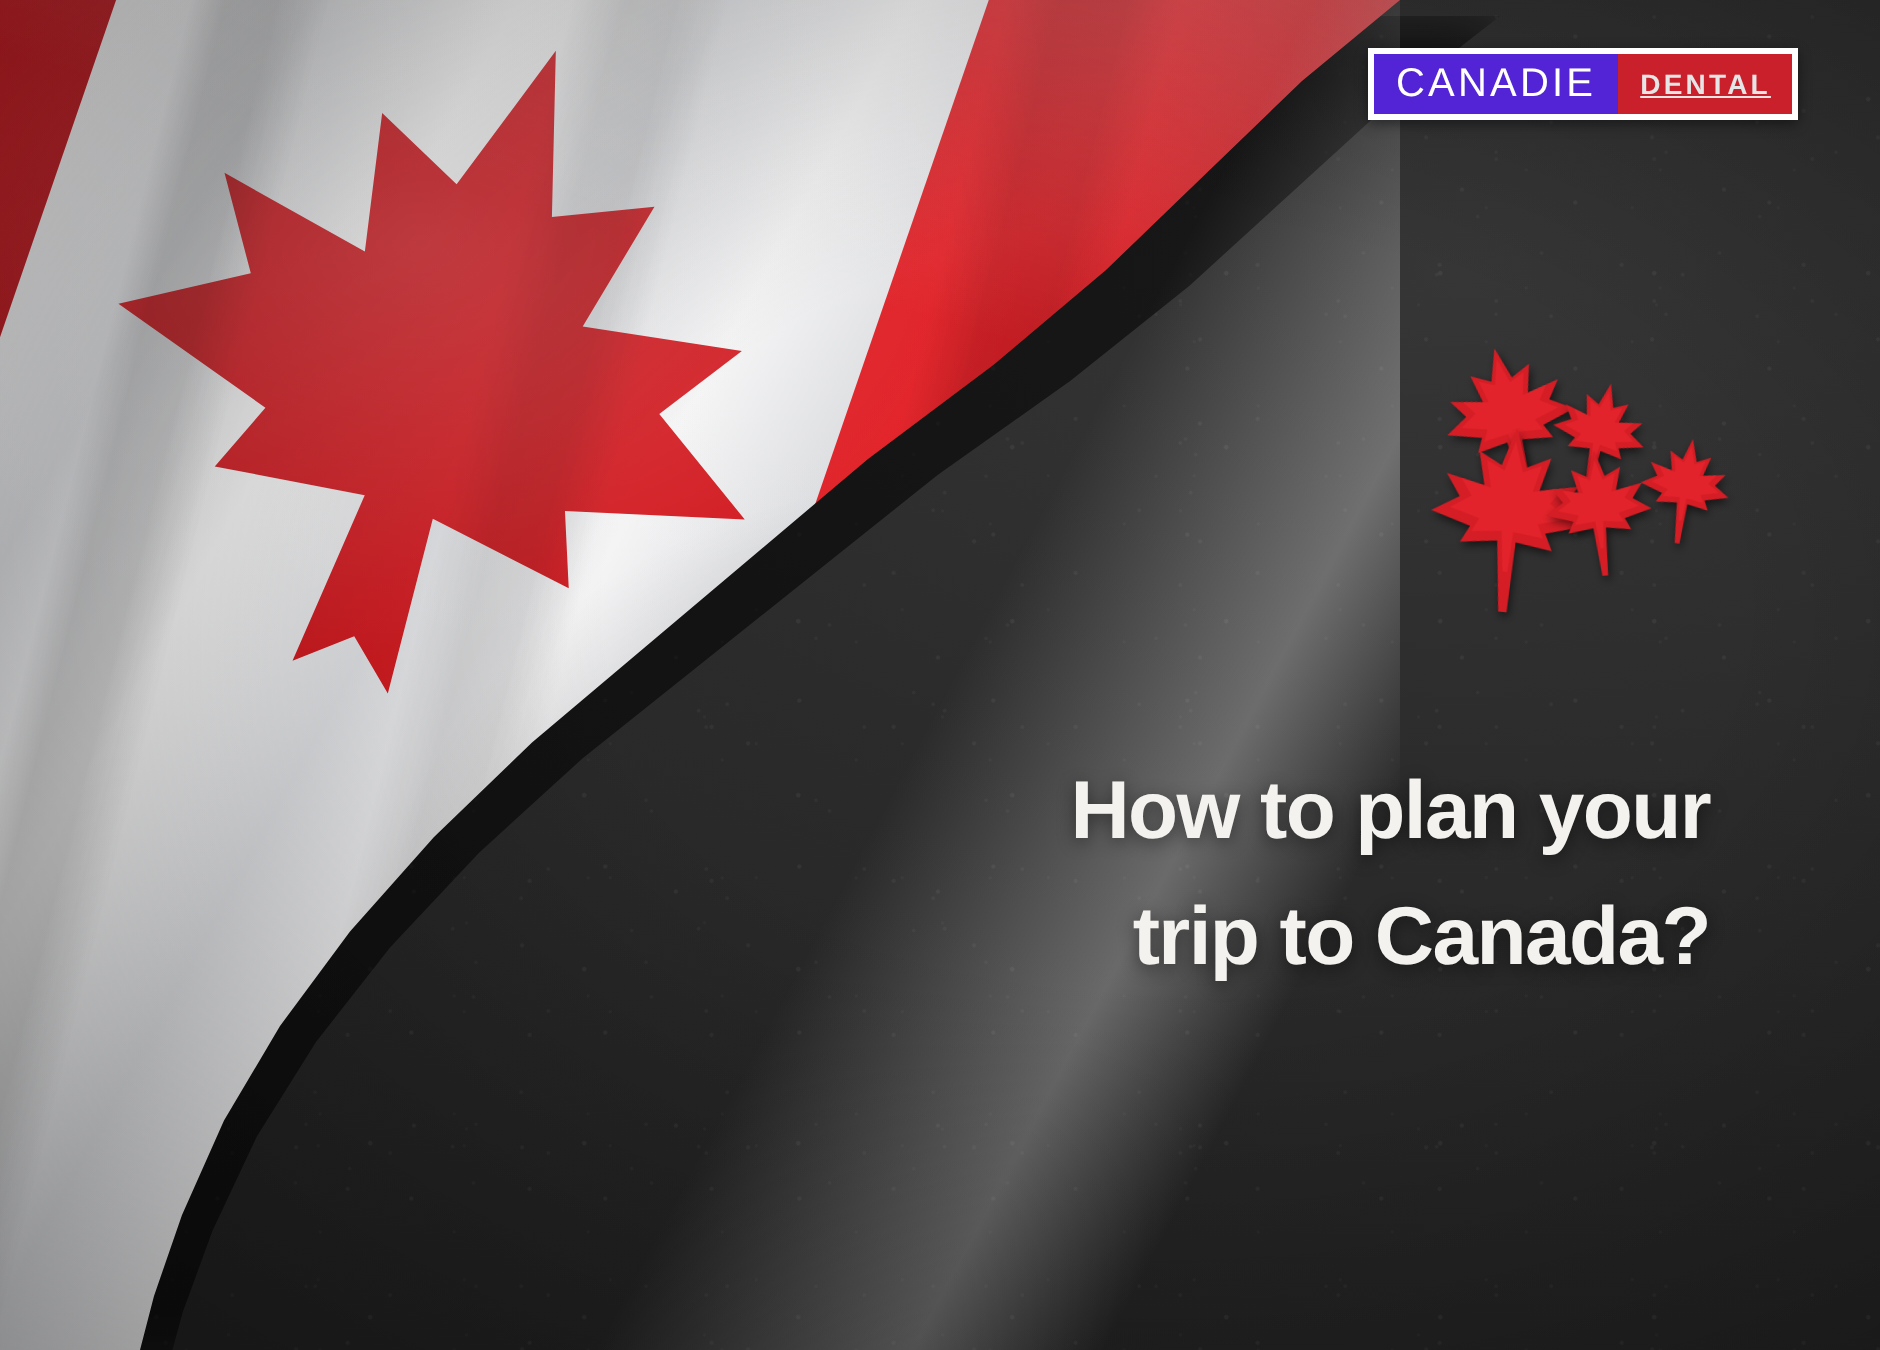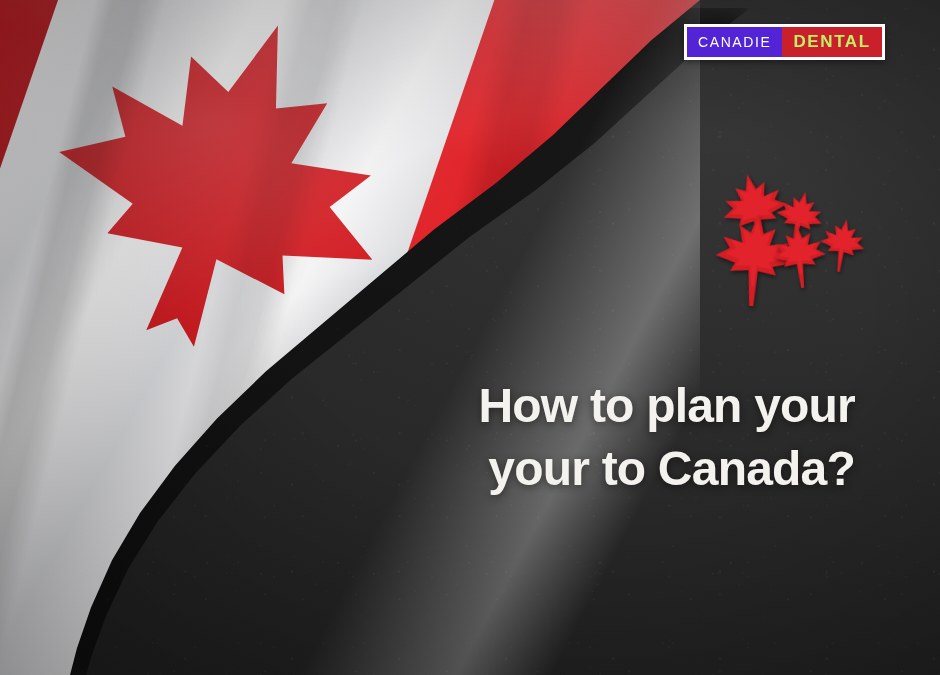--- a/index.html
+++ b/index.html
@@ -185,40 +185,41 @@
     align-items: center;
     justify-content: center;
     height: 30px;
     letter-spacing: 1.6px;
     white-space: nowrap;
   }
   .logo-left {
     background: #5324d6;
     color: #ffffff;
     padding: 0 11px;
-    font-size: 14px;
+    font-size: 20px;
     font-weight: 400;
   }
   .logo-right {
     background: #c9202c;
-    color: #bef264;
+    color: #e5e5e5;
     padding: 0 11px;
-    font-size: 17px;
+    font-size: 14px;
     font-weight: 700;
+    text-decoration: underline;
   }
 
   
   .headline {
     position: absolute;
     right: 85px;
     top: 374px;
     width: 470px;
     text-align: right;
     color: #f4f2ef;
-    font-size: 48px;
+    font-size: 41px;
     font-weight: 700;
     line-height: 63px;
     letter-spacing: -0.8px;
     text-shadow: 0 2px 9px rgba(0,0,0,.45);
   }
   .headline .ln { display: block; }
 </style>
 </head>
 <body>
 
@@ -279,16 +280,16 @@
     </div>
   </div>
 
   <div class="logo">
     <div class="logo-half logo-left">CANADIE</div>
     <div class="logo-half logo-right">DENTAL</div>
   </div>
 
   <div class="headline">
     <span class="ln">How to plan your</span>
-    <span class="ln">your to Canada?</span>
+    <span class="ln">trip to Canada?</span>
   </div>
 
 </div>
 
 </body></html>

